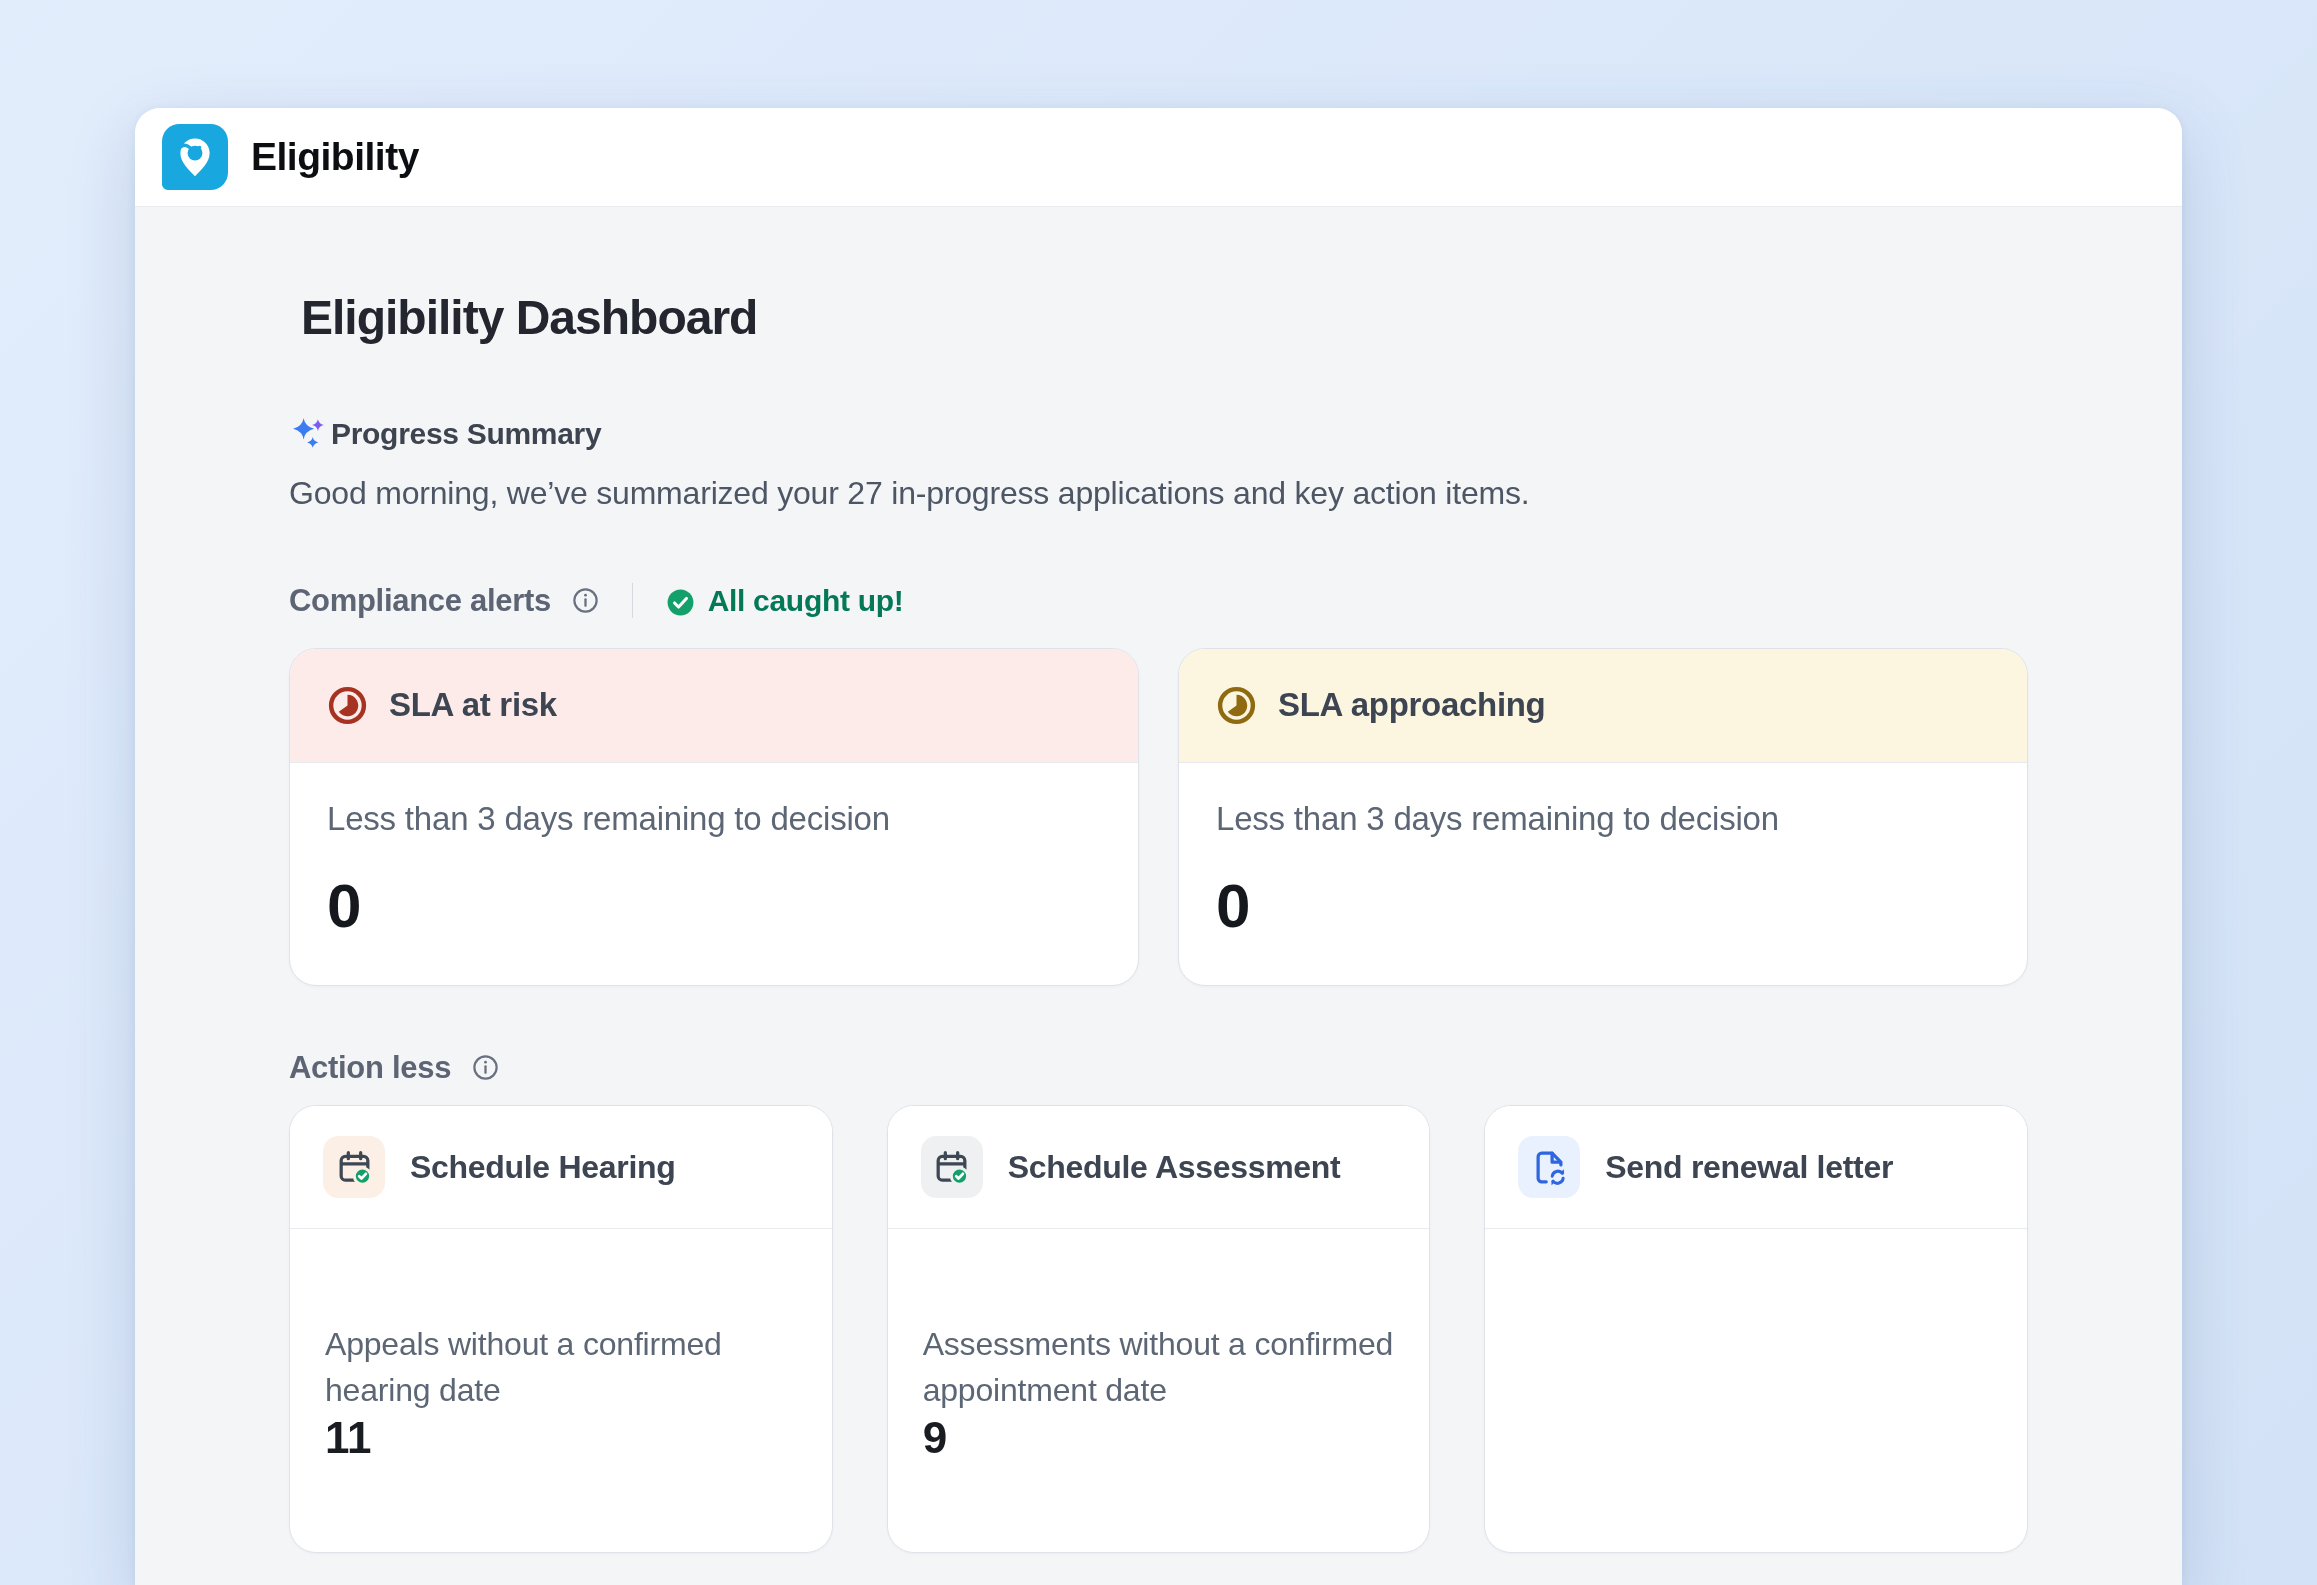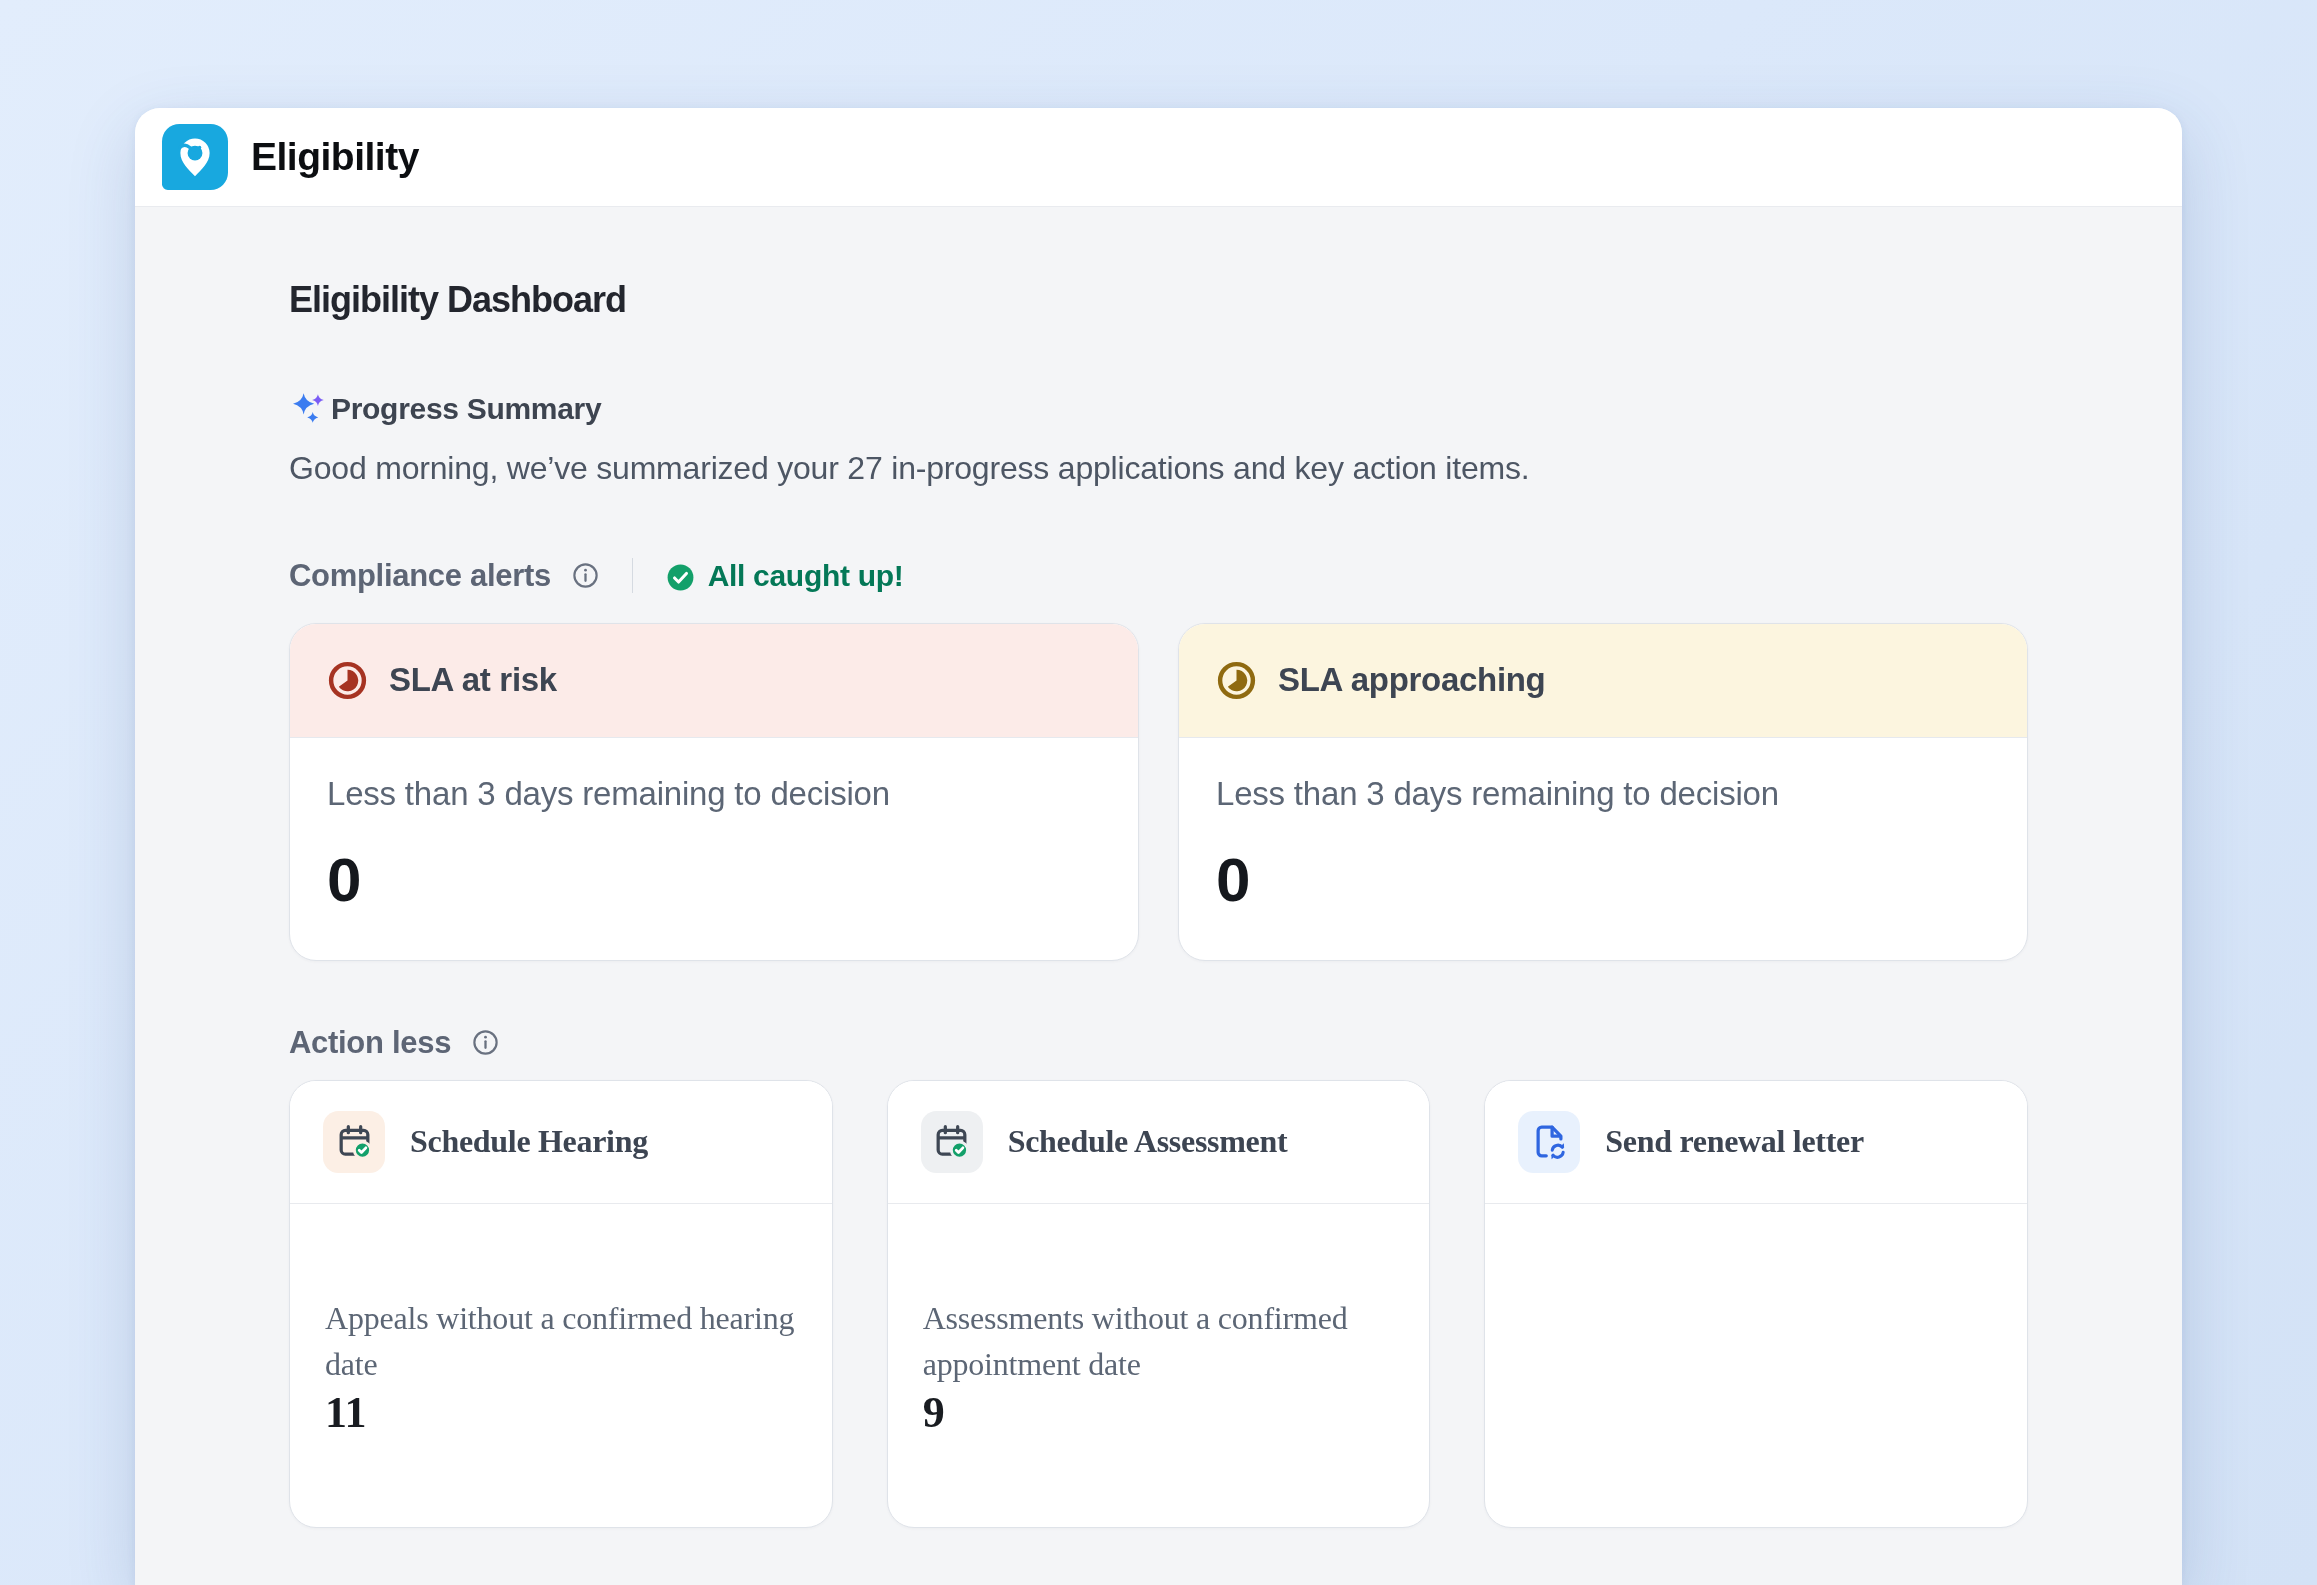--- a/index.html
+++ b/index.html
@@ -19,21 +19,21 @@
     padding:0 27px;gap:23px;border-bottom:1px solid #e9ebef;
   }
   .logo{
     width:66px;height:66px;flex:0 0 auto;background:#18a8df;
     border-radius:17.4px 17.4px 17.4px 5.8px;display:flex;align-items:center;justify-content:center;
   }
   .logo svg{width:54px;height:54px;}
   .app-title{font-size:39px;font-weight:700;color:#0c0e11;letter-spacing:-0.5px;}
   .content{padding:0 154px;}
   .page-title{
-    margin:0;padding-top:73px;font-size:36px;font-weight:700;
+    margin:12px;padding-top:73px;font-size:48px;font-weight:700;
     color:#23262e;letter-spacing:-1px;line-height:1.1;
   }
   .summary-head{margin-top:70px;display:flex;align-items:center;gap:3px;}
   .summary-head .ttl{font-size:30px;font-weight:700;color:#3d4450;letter-spacing:-0.3px;}
   .sparkles{width:39px;height:39px;flex:0 0 auto;}
   .summary-text{margin:21px 0 0;font-size:32px;color:#4d5664;letter-spacing:-0.2px;}
   .section-head{display:flex;align-items:center;gap:20px;}
   .section-head.first{margin-top:71px;}
   .section-head.second{margin-top:64px;}
   .section-title{font-size:31px;font-weight:700;color:#5d6575;letter-spacing:-0.3px;}
@@ -52,21 +52,21 @@
     height:113px;flex:0 0 auto;display:flex;align-items:center;gap:21px;
     padding:0 37px;border-bottom:1.4px solid #e6e9ee;
   }
   .sla-head.tone-red{background:#fcebe8;}
   .sla-head.tone-amber{background:#fcf5df;}
   .pie-clock{width:41px;height:41px;flex:0 0 auto;}
   .card-title{font-size:33px;font-weight:700;color:#3d4552;letter-spacing:-0.3px;}
   .sla-body{padding:33px 37px 0;}
   .card-desc{font-size:33px;color:#5c6675;letter-spacing:-0.2px;line-height:1.42;}
   .sla-count{margin-top:27px;font-size:62px;font-weight:800;color:#15181d;}
-  .action-grid{margin-top:19.3px;display:grid;grid-template-columns:repeat(3,1fr);gap:54px;font-family:Liberation Serif, serif;}
+  .action-grid{margin-top:19.3px;display:grid;grid-template-columns:repeat(3,1fr);gap:54px;}
   .action-card{height:446px;display:flex;flex-direction:column;}
   .action-head{
     height:122px;flex:0 0 auto;display:flex;align-items:center;gap:25px;
     padding:0 33px;border-bottom:1.4px solid #e8eaee;background:#ffffff;
   }
   .icon-tile{
     width:62px;height:62px;flex:0 0 auto;border-radius:15.4px;
     display:flex;align-items:center;justify-content:center;
   }
   .icon-tile svg{width:39px;height:39px;}

